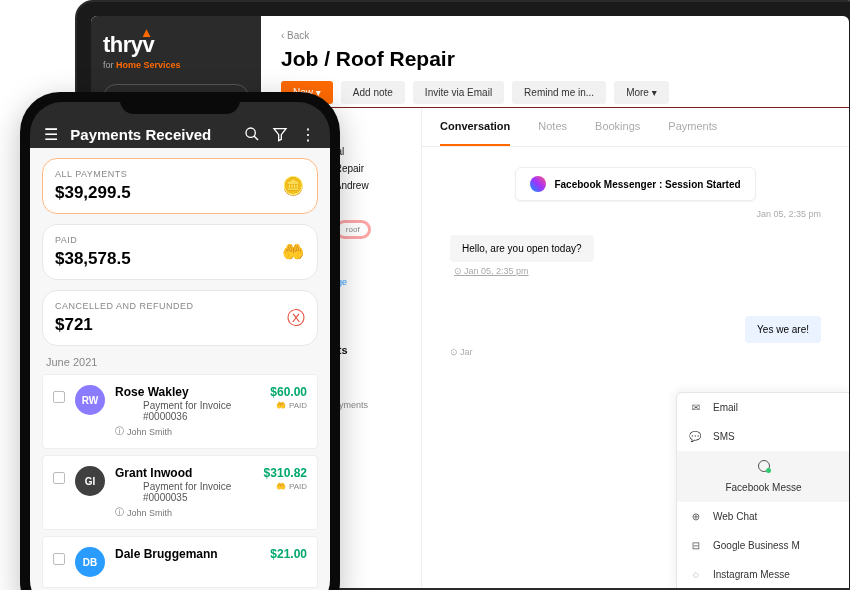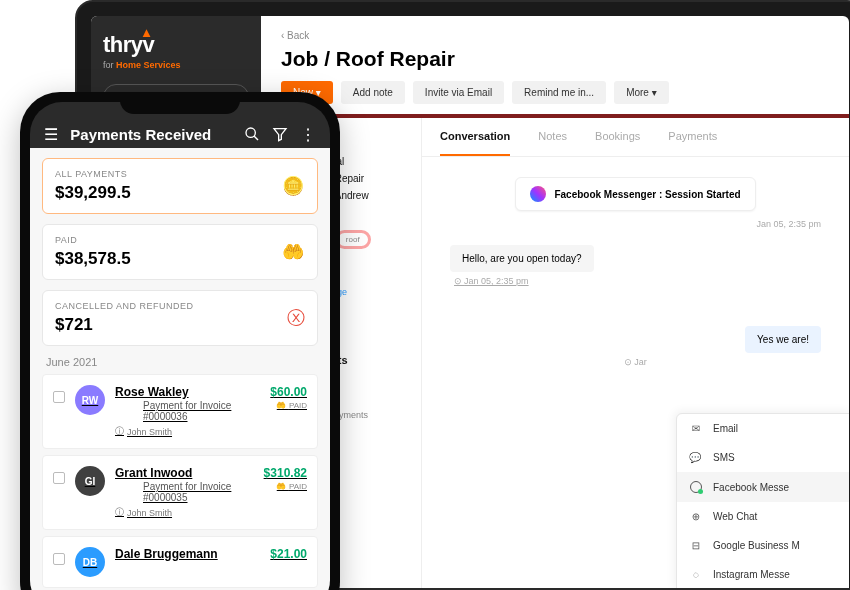--- a/index.html
+++ b/index.html
@@ -13,21 +13,21 @@
   .sb { width: 170px; background: #2b2b2b; color: #fff; padding: 16px 12px; flex-shrink:0;}
   .logo { font-size: 22px; font-weight: 700; color: #fff; position: relative; letter-spacing:-.5px;}
   .logo-caret { color: #ff6a00; position: absolute; top: -8px; left: 40px; font-size: 14px; }
   .logo-sub { font-size: 9px; color: #aaa; margin-top: 2px; }
   .logo-sub b { color: #ff6a00; font-weight: 600; }
   .qa { margin-top: 14px; border: 1px solid #555; border-radius: 16px; padding: 6px 12px; font-size: 11px; display: flex; align-items: center; gap: 6px; }
   .qa-plus { color: #ff6a00; font-weight: 700; }
 
   
   .main { flex: 1; display: flex; flex-direction: column; }
-  .hdr { padding: 14px 20px 10px; border-bottom: 4px solid #7f1d1d; }
+  .hdr { padding: 14px 20px 3px; border-bottom: 1px solid #7f1d1d; }
   .back { font-size: 10px; color: #888; }
   .title { font-size: 21px; font-weight: 700; margin-top: 6px; }
   .btnrow { display: flex; gap: 8px; margin-top: 10px; }
   .btn { font-size: 10px; padding: 6px 12px; border-radius: 3px; background: #f1f1f1; color: #333; border: none; cursor:pointer; }
   .btn.primary { background: #ff6a00; color: #fff; }
   .split { display: flex; flex: 1; }
   .col-l { width: 160px; padding: 14px 12px; font-size: 10px; color: #111; }
   .col-l h4 { font-size: 12px; margin-bottom: 10px; }
   .kv { margin-bottom: 6px; color: #666; }
   .kv span { color: #111; }
@@ -45,45 +45,45 @@
   .tabs { display: flex; gap: 28px; padding: 0 18px; font-size: 11px; color: #aaa; border-bottom: 1px solid #eee; }
   .tab { padding: 12px 0; cursor:pointer; }
   .tab.active { color: #111; font-weight: 700; border-bottom: 2px solid #ff6a00; }
   .conv { padding: 20px 28px; position: relative; }
   .session { margin: 0 auto 8px; width: fit-content; background: #fff; border: 1px solid #eee; border-radius: 6px; padding: 8px 14px; font-size: 10px; display: flex; align-items: center; gap: 8px; font-weight:600; box-shadow: 0 1px 2px rgba(0,0,0,.05);}
   .fb-ic { width: 16px; height: 16px; border-radius: 50%; background: linear-gradient(45deg,#0099ff,#a033ff,#ff5280); display:inline-block;}
   .ts-r { text-align: right; font-size: 9px; color: #aaa; margin-bottom: 16px; }
   .bubble-l { background: #f5f5f5; border-radius: 4px; padding: 8px 12px; font-size: 10px; width: fit-content; max-width: 200px; margin-bottom: 4px; }
   .bubble-time { font-size: 9px; color: #aaa; margin-left: 4px; text-decoration: underline; }
   .bubble-r { background: #eaf3ff; border-radius: 4px; padding: 8px 12px; font-size: 10px; width: fit-content; margin-left: auto; margin-top: 40px; }
-  .ts-r2 { text-align: center; font-size: 9px; color: #aaa; margin-top:4px; }
+  .ts-r2 { text-align: left; font-size: 9px; color: #aaa; margin-top:4px; }
 
   
   .menu { position: absolute; right: -2px; bottom: -2px; background: #fff; border: 1px solid #e6e6e6; border-radius: 6px 0 0 0; box-shadow: -2px -2px 10px rgba(0,0,0,.06); width: 175px; font-size: 10px; overflow:hidden;}
   .mi { padding: 9px 12px; display: flex; align-items: center; gap: 10px; cursor:pointer; color:#333;}
-  .mi.hl { background: #f5f5f5; font-weight:500;}
+  .mi.hl { background: #f5f5f5; font-weight:500;flex-direction:column;}
   .mi-ic { width: 14px; display:inline-flex; justify-content:center; color:#555; }
   .fb-dot { width:12px; height:12px; border-radius:50%; border:1.5px solid #555; position:relative;}
   .fb-dot::after{content:""; position:absolute; width:5px; height:5px; background:#2ecc71; border-radius:50%; bottom:-2px; right:-2px;}
 
   
   .phone { position: absolute; left: 20px; top: 92px; width: 320px; height: 530px; background: #0a0a0a; border-radius: 40px; padding: 10px; box-shadow: 0 8px 30px rgba(0,0,0,.25); }
   .phone::before { content:""; position:absolute; top:0; left:50%; transform:translateX(-50%); width:120px; height:22px; background:#0a0a0a; border-radius:0 0 14px 14px; z-index:3;}
   .phone-inner { background:#2b2b2b; width:100%; height:100%; border-radius:32px; overflow:hidden; display:flex; flex-direction:column;}
   .phone-bar { height: 46px; display:flex; align-items:center; padding: 18px 14px 0; gap:12px; color:#fff; }
   .phone-title { font-size:15px; font-weight:600; flex:1;}
   .ph-ic { font-size:16px; cursor:pointer;}
   .phone-body { background:#f7f7f7; flex:1; overflow:hidden; }
-  .card { margin:10px 12px; background:#fff; border:1px solid #e7e7e7; border-radius:6px; padding:10px 12px; position:relative;}
+  .card { margin:10px 12px; background:#fff; border:1px solid #e7e7e7; border-radius:15px; padding:10px 12px; position:relative;}
   .card.hl { border-color:#ffb980;}
   .card .lbl { font-size:9px; color:#888; letter-spacing:.5px;}
   .card .val { font-size:17px; font-weight:700; margin-top:4px;}
   .card .cic { position:absolute; right:12px; top:50%; transform:translateY(-50%); font-size:18px;}
   .month { margin:6px 16px; font-size:11px; color:#888;}
-  .row { background:#fff; margin:6px 12px; border-radius:4px; padding:10px; display:flex; align-items:flex-start; gap:10px; border:1px solid #eee;text-decoration:underline;}
+  .row { background:#fff; margin:6px 12px; border-radius:4px; padding:10px; display:flex; align-items:flex-start; gap:10px; border:1px solid #eee;}
   .cb { width:12px; height:12px; border:1px solid #bbb; border-radius:2px; margin-top:6px; flex-shrink:0;}
   .av { width:30px; height:30px; border-radius:50%; color:#fff; font-size:10px; font-weight:600; display:flex; align-items:center; justify-content:center; flex-shrink:0;}
   .row-mid { flex:1; }
   .row-name { font-size:12px; font-weight:700;}
   .row-sub { font-size:10px; color:#555; margin-top:1px;padding-left:28px;}
   .row-user { font-size:9px; color:#777; margin-top:3px; display:flex; align-items:center; gap:3px;}
   .row-r { text-align:right;}
   .row-amt { font-size:12px; font-weight:700; color:#00a86b;}
   .row-st { font-size:8px; color:#888; margin-top:2px;}
   svg { display:block; }

